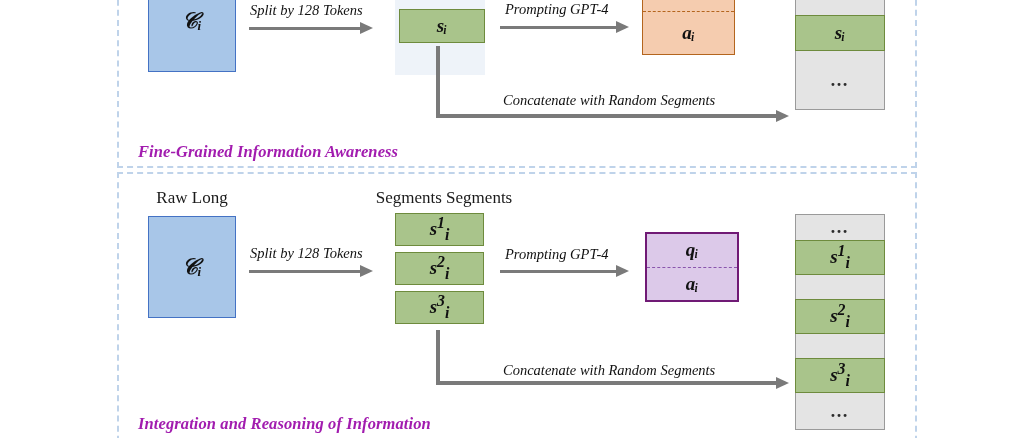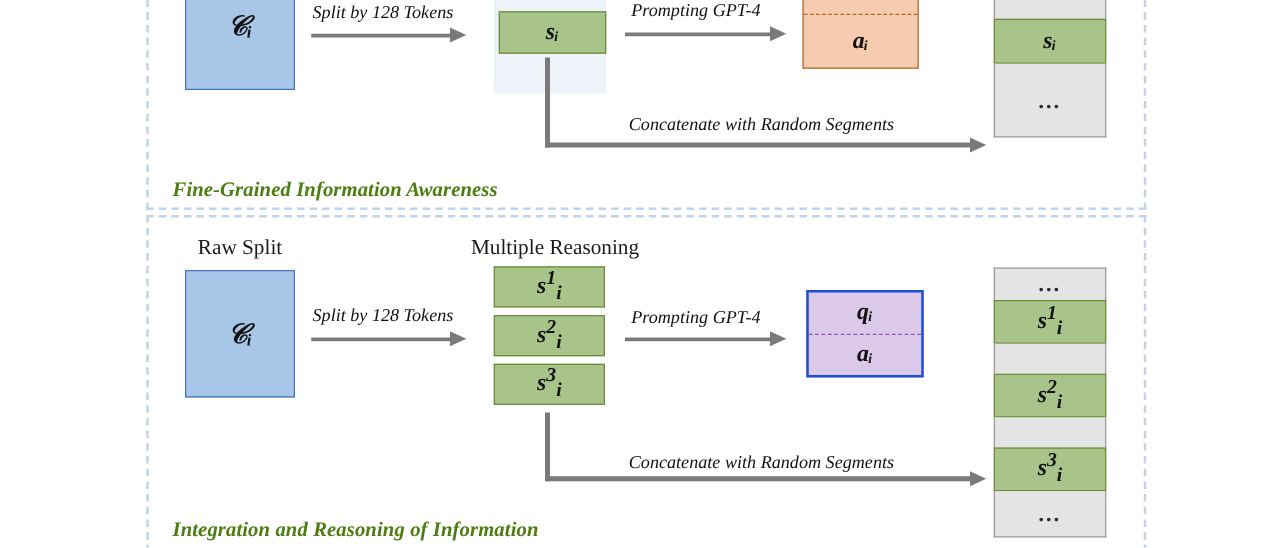--- a/index.html
+++ b/index.html
@@ -40,21 +40,21 @@
     left: 117px;
     top: 172px;
     width: 800px;
     height: 280px;
     border-bottom: none;
   }
 
   
   .caption {
     position: absolute;
-    color: #4d7c0f;
+    color: #a21caf;
     font-style: italic;
     font-weight: bold;
     font-size: 16.5px;
     white-space: nowrap;
     letter-spacing: .1px;
     font-family: "Liberation Serif", serif;
   }
   #caption-top { left: 138px; top: 142px; }
   #caption-bottom { left: 138px; top: 414px; }
 
@@ -99,21 +99,21 @@
     background: #eef3f9;
   }
 
   .qa-box {
     position: absolute;
     box-sizing: border-box;
     display: flex;
     flex-direction: column;
   }
   .qa-box.orange { background: #f5ccaf; border: 1.8px solid #b4651e; }
-  .qa-box.purple { background: #dcc9e9; border: 2px solid #1d4ed8; }
+  .qa-box.purple { background: #dcc9e9; border: 2px solid #701a75; }
   .qa-half {
     flex: 1 1 50%;
     display: flex;
     align-items: center;
     justify-content: center;
     font-family: "Liberation Serif", serif;
     font-weight: bold;
     font-style: italic;
     font-size: 19px;
     color: #111;
@@ -222,22 +222,22 @@
   <div class="ctx-stack" style="left:795px; top:-42px; width:90px; height:152px;">
     <div class="ctx-cell filler first" style="height:57px;">…</div>
     <div class="ctx-cell seg" style="height:36px;">sᵢ</div>
     <div class="ctx-cell filler last" style="height:59px;">…</div>
   </div>
 
   <div class="caption" id="caption-top">Fine-Grained Information Awareness</div>
 
   <div class="panel" id="panel-bottom"></div>
 
-  <div class="col-header" style="left:132px; top:188px; width:120px;">Raw Split</div>
-  <div class="col-header" style="left:364px; top:188px; width:160px;">Multiple Reasoning</div>
+  <div class="col-header" style="left:132px; top:188px; width:120px;">Raw Long</div>
+  <div class="col-header" style="left:364px; top:188px; width:160px;">Segments Segments</div>
 
   <div class="box raw-box" style="left:148px; top:216px; width:88px; height:102px;">𝒞ᵢ</div>
 
   <div class="arrow-label" style="left:250px; top:245px;">Split by 128 Tokens</div>
   <div class="arrow-line" style="left:249px; top:270px; width:113px;"></div>
   <div class="arrow-head" style="left:360px; top:265px;"></div>
 
   <div class="box seg-box" style="left:395px; top:213px; width:89px; height:33px;">
     <span>
       <i>s</i><sup>1</sup><sub>i</sub>

